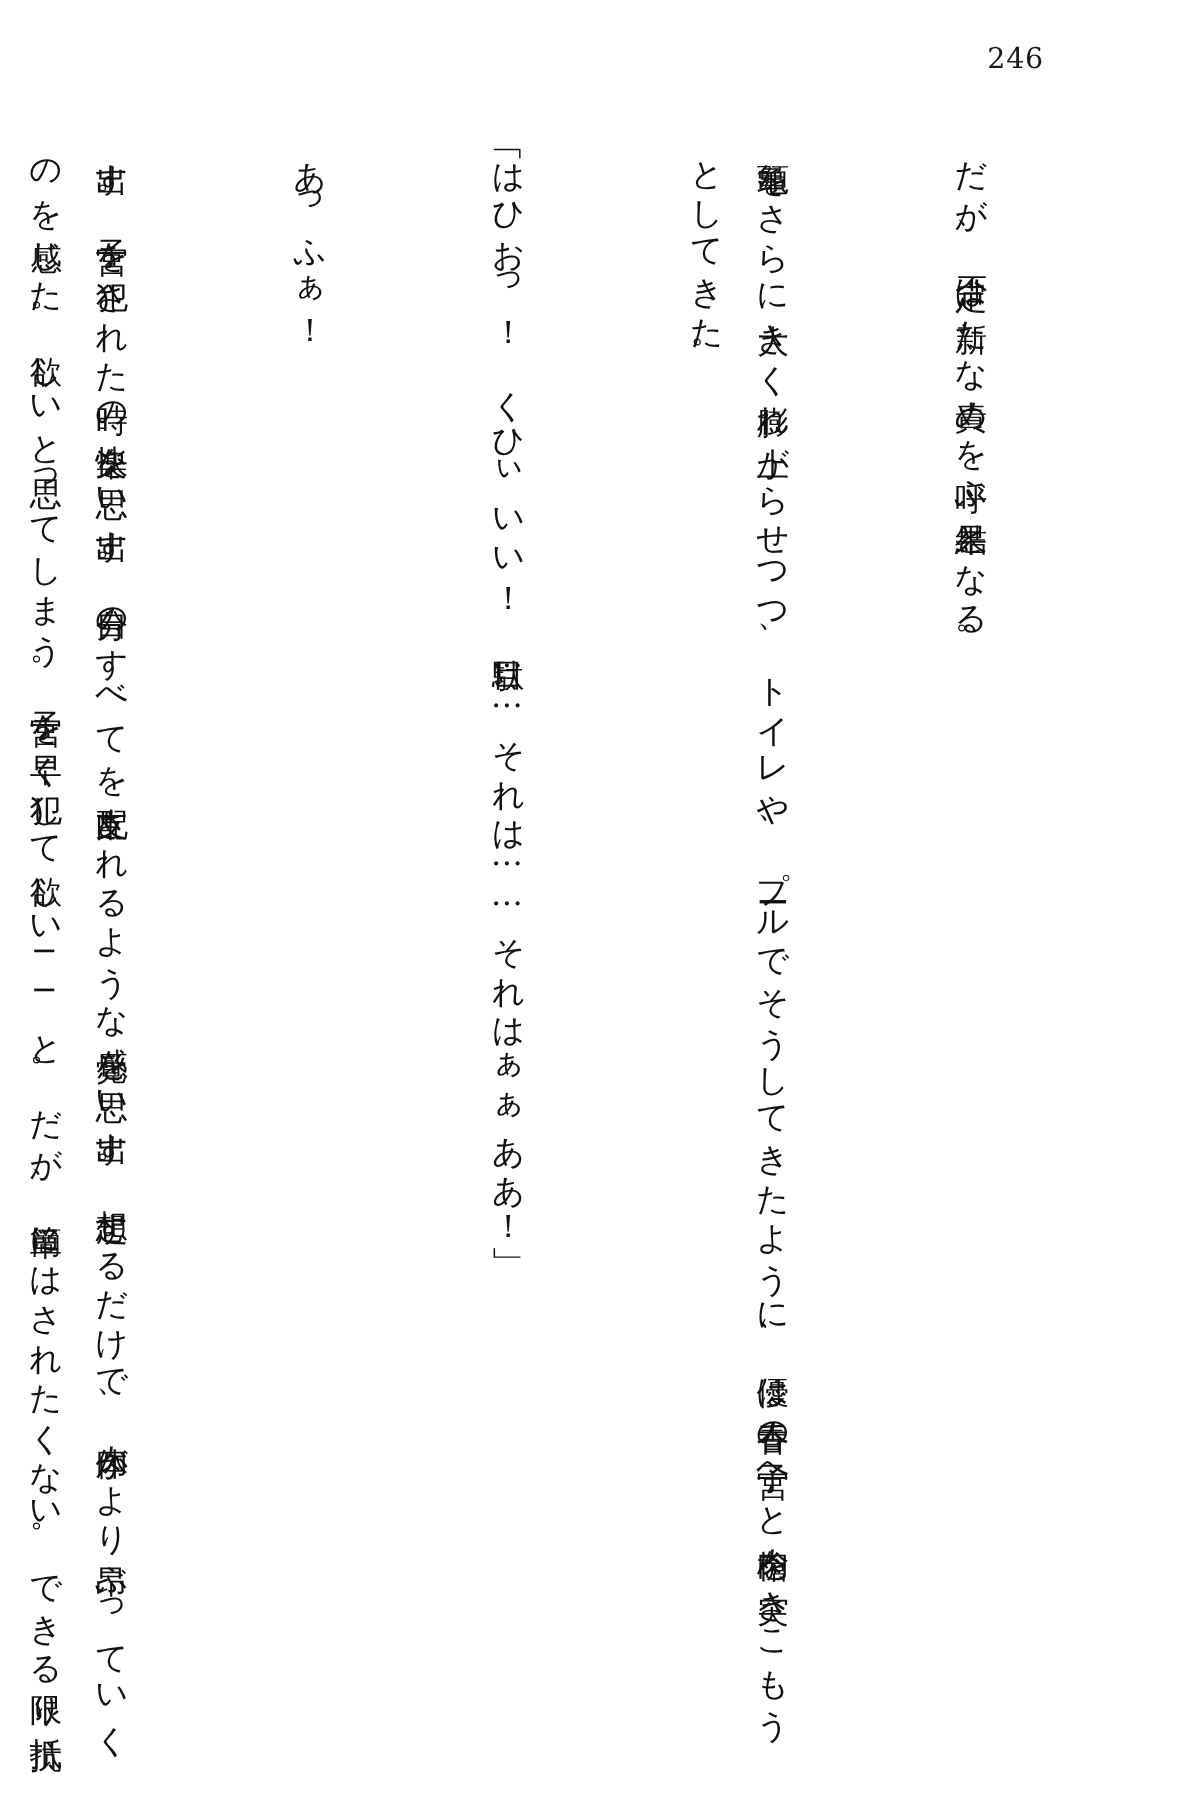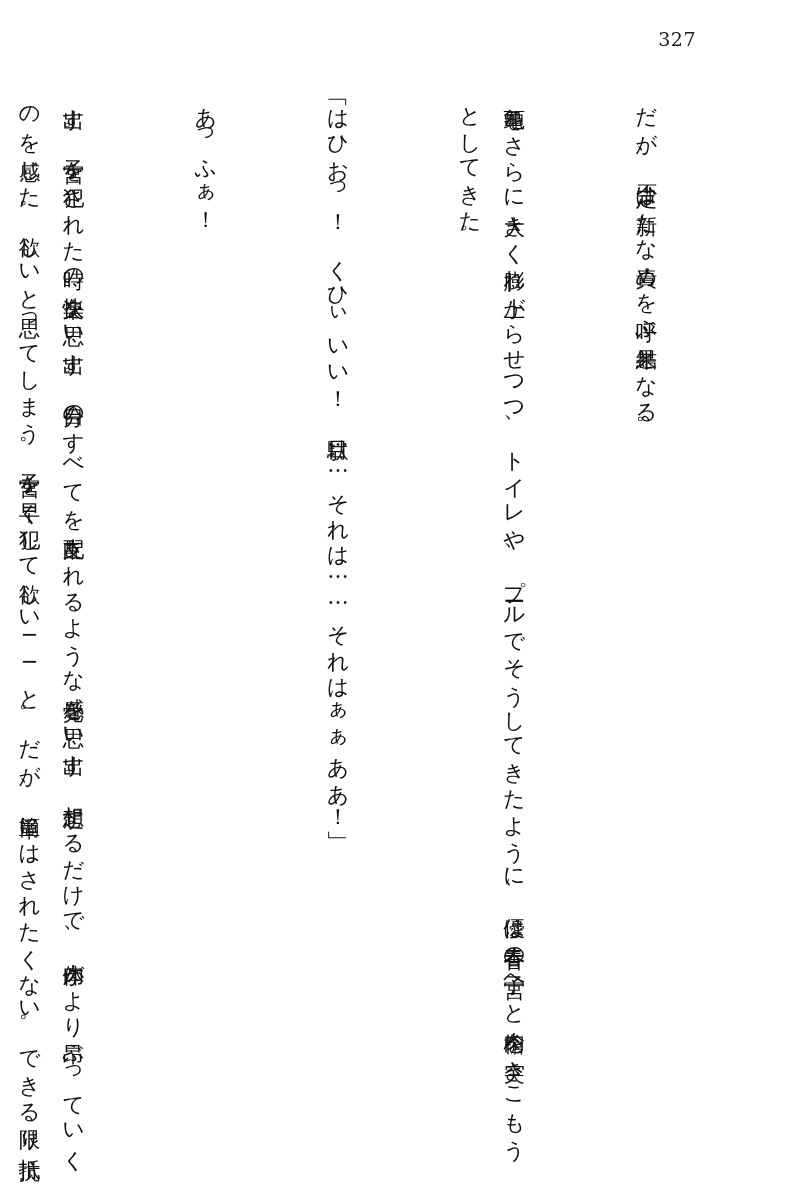--- a/index.html
+++ b/index.html
@@ -59,21 +59,21 @@
   
   .text-block p + p {
     margin: 0;
   }
 </style>
 </head>
 <body>
 
 <div class="page">
 
-  <div class="page-number">327</div>
+  <div class="page-number">246</div>
 
   <div class="text-block">
     <p>だが、否定は新たな責めを呼ぶ結果となる。</p>
     <p>亀頭をさらに大きく膨れ上がらせつつ、トイレや、プールでそうしてきたように、優は春香の子宮へと肉槍を突きこもうとしてきた。</p>
     <p>「はひおっ！　くひぃいい！　駄目……それは……それはぁぁああ！」</p>
     <p>あっふぁ！</p>
     <p>出す。子宮を犯された時の快楽を思い出す。自分のすべてを支配されるような感覚を思い出す。想起するだけで、肉体がより昂ぶっていくのを感じた。欲しいと思ってしまう。子宮を早く犯して欲しい──と。だが、簡単にはされたくない。できる限り抵抗したかった。きっとその方が心地いいから。無理矢理される方が絶対にいいから……。</p>
     
     
     

